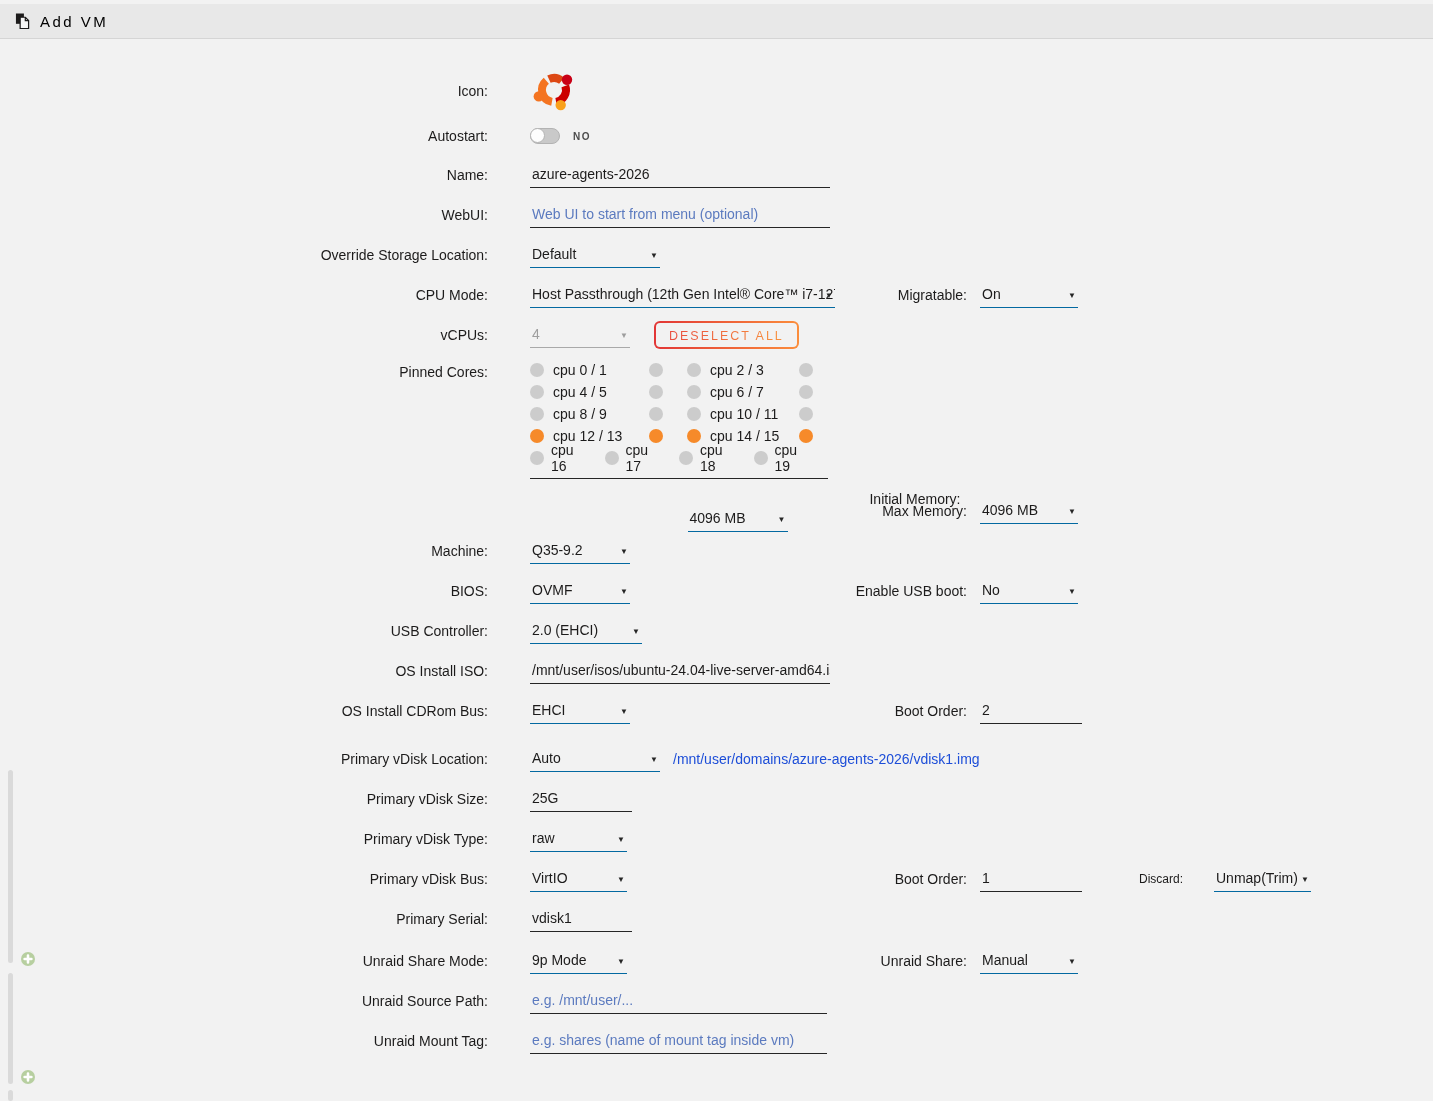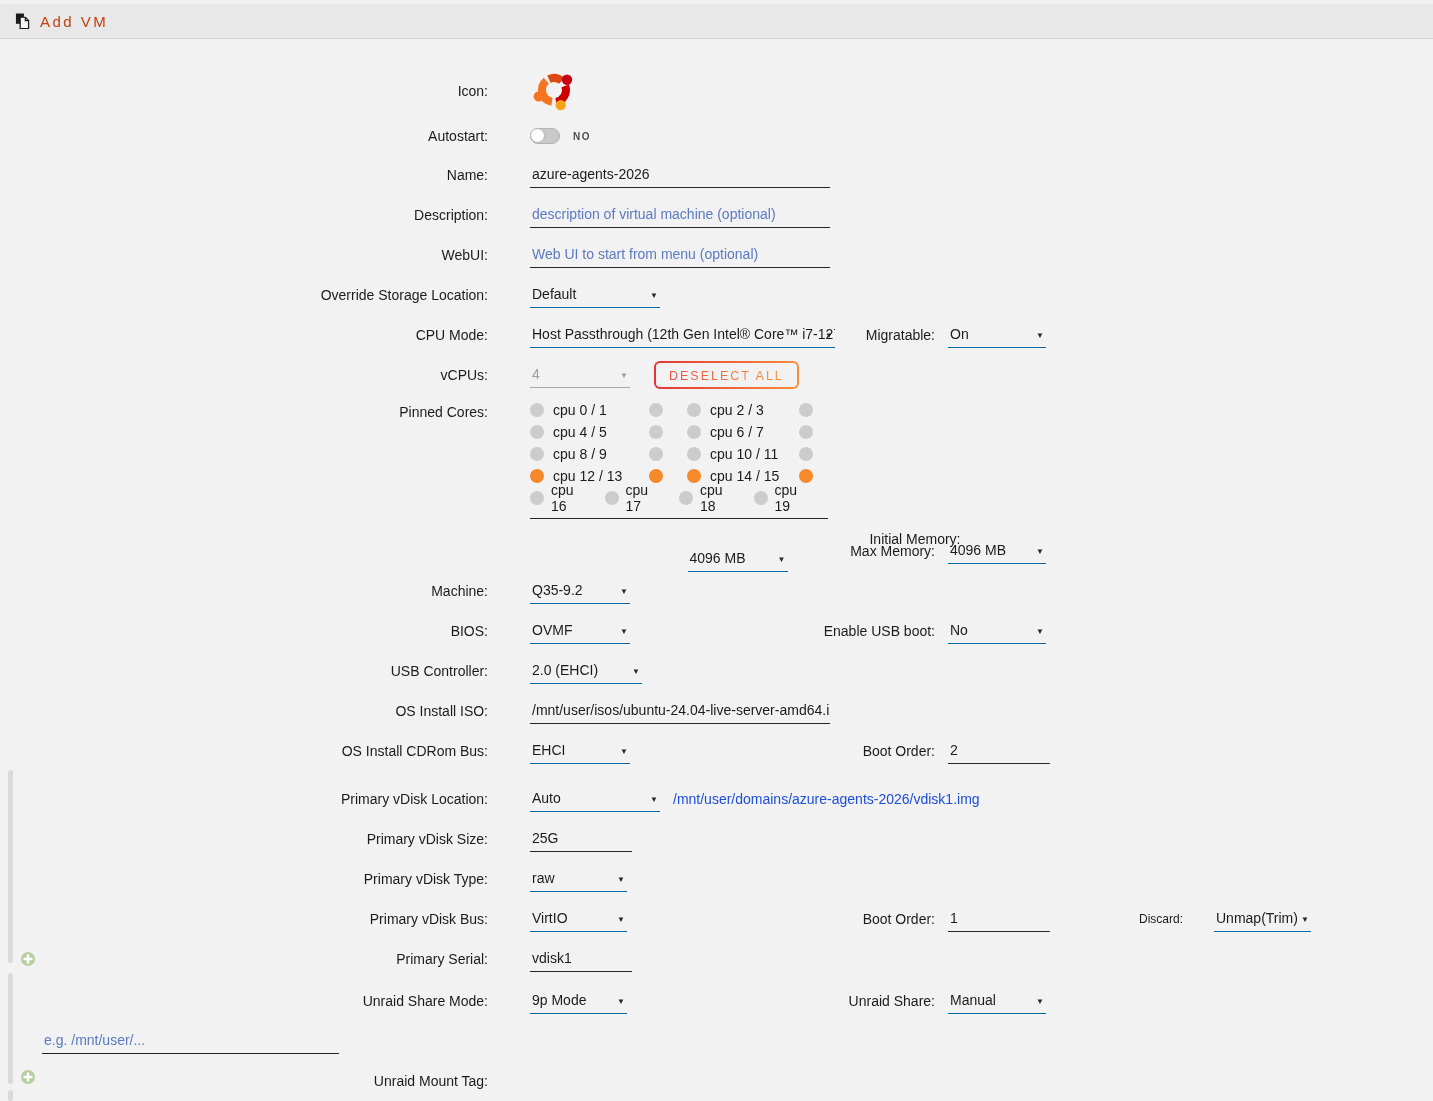--- a/index.html
+++ b/index.html
@@ -7,30 +7,30 @@
     width:1433px;height:1101px;overflow:hidden;position:relative;
     background:#f2f2f2;color:#1c1b1b;
     font-family:"Liberation Sans",sans-serif;font-size:14px;
   }
   
   .titlebar{
     margin-top:4px;height:34px;background:#e8e8e8;border-bottom:1px solid #d5d5d5;
     display:flex;align-items:center;padding-left:15px;
   }
   .titlebar .ticon{display:flex;align-items:center;margin-right:10px;}
-  .titlebar .ttext{font-size:15px;letter-spacing:2.5px;color:#c2410c;}
+  .titlebar .ttext{font-size:15px;letter-spacing:2.5px;color:#000000;}
   
   .form{padding-top:26px;}
   .row{position:relative;display:flex;align-items:center;height:40px;}
   .row.h52{height:52px;}
   .row.h38{height:38px;}
   .lbl{width:488px;flex:none;text-align:right;font-size:14px;color:#1c1b1b;}
   .fld{margin-left:42px;display:flex;align-items:center;position:relative;}
   .col2{position:absolute;left:770px;top:0;height:100%;display:flex;align-items:center;}
-  .col2 .lbl2{width:165px;flex:none;text-align:right;font-size:14px;margin-right:13px;}
+  .col2 .lbl2{width:165px;flex:none;text-align:right;font-size:14px;margin-right:13px;margin-left:32px;}
   .col3{position:absolute;left:1100px;top:0;height:100%;display:flex;align-items:center;}
   .col3 .lbl3{width:83px;flex:none;text-align:right;font-size:12px;margin-right:31px;}
   
   .txt{
     width:298px;border:0;border-bottom:1px solid #262626;background:transparent;
     font-family:inherit;font-size:14px;color:#1c1b1b;padding:3px 0 5px 2px;outline:none;
   }
   .txt::placeholder{color:#5b7abf;opacity:1;}
   .txt.w295{width:295px;}
   .txt.w100i{width:100px;}
@@ -120,26 +120,20 @@
     </div>
   </div>
 
   <div class="row">
     <div class="lbl">Name:</div>
     <div class="fld">
         <input class="txt" value="azure-agents-2026" style="">
       </div>
   </div>
 
-  <div class="row">
-    <div class="lbl">Description:</div>
-    <div class="fld">
-        <input class="txt" placeholder="description of virtual machine (optional)" style="">
-      </div>
-  </div>
 
   <div class="row">
     <div class="lbl">WebUI:</div>
     <div class="fld">
         <input class="txt" placeholder="Web UI to start from menu (optional)" style="">
       </div>
   </div>
 
   <div class="row">
     <div class="lbl">Override Storage Location:</div>
@@ -400,27 +394,31 @@
       <div class="col2">
         <div class="lbl2">Unraid Share:</div>
         <div class="select w98">
           <span>Manual</span>
           <span class="arr">▼</span>
         </div>
       </div>
     </div>
 
     <div class="row">
+      <div class="lbl">Unraid Source Path:</div>
       <div class="fld">
           <input class="txt w295" placeholder="e.g. /mnt/user/..." style="">
         </div>
     </div>
 
     <div class="row">
       <div class="lbl">Unraid Mount Tag:</div>
+      <div class="fld">
+          <input class="txt w295" placeholder="e.g. shares (name of mount tag inside vm)" style="">
+        </div>
     </div>
   </div>
 
 </div>
 
 <div class="rail" style="top:770px;height:193px;"></div>
 <div class="plus" style="top:952px;">
   <svg width="14" height="14" viewBox="0 0 14 14">
     <circle cx="7" cy="7" r="7" fill="#b7cfa0"></circle>
     <path d="M7 3.6 V10.4 M3.6 7 H10.4" stroke="#ffffff" stroke-width="2.6" stroke-linecap="round"></path>

